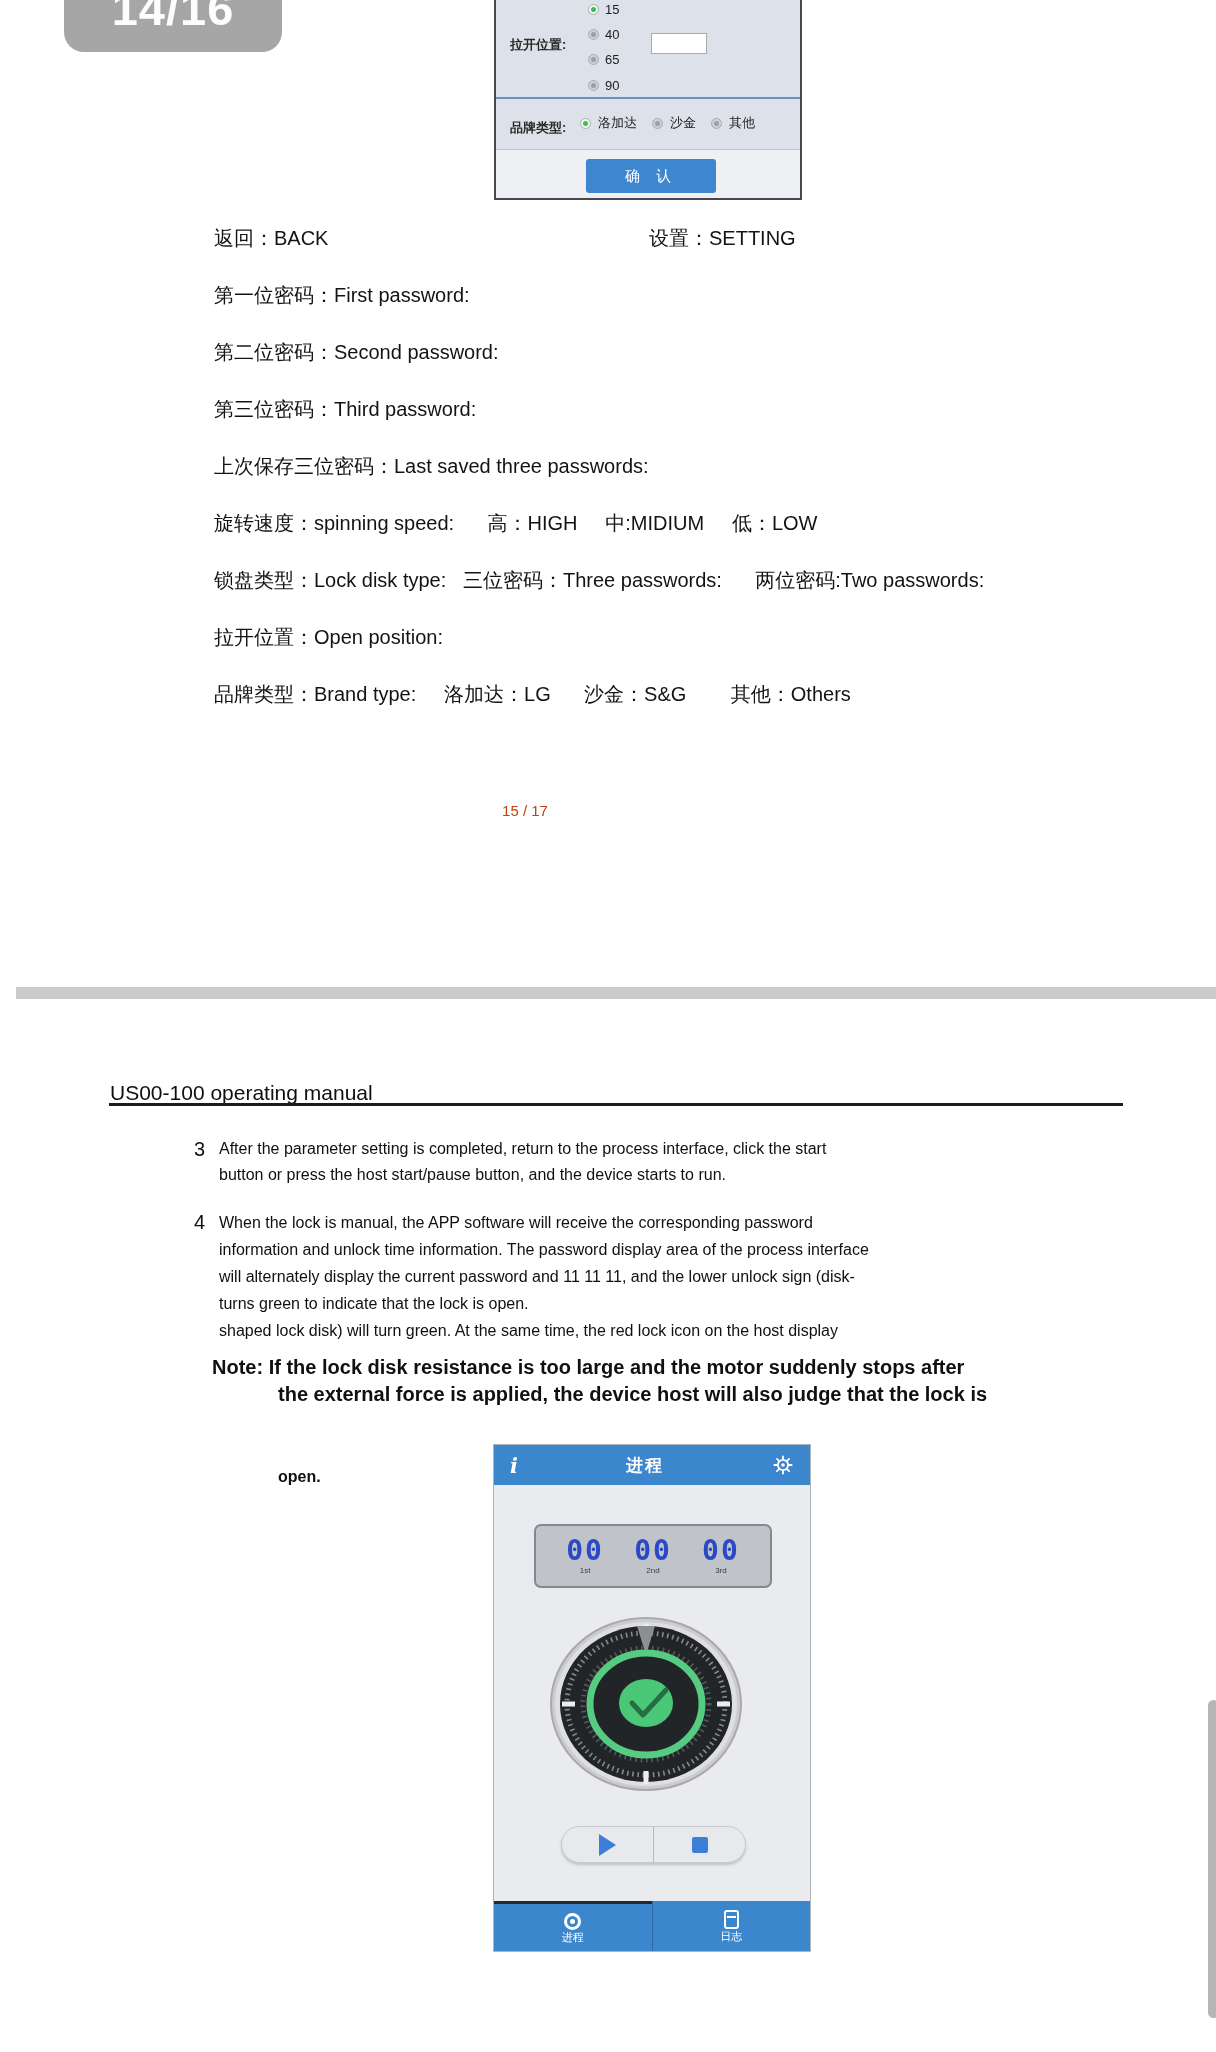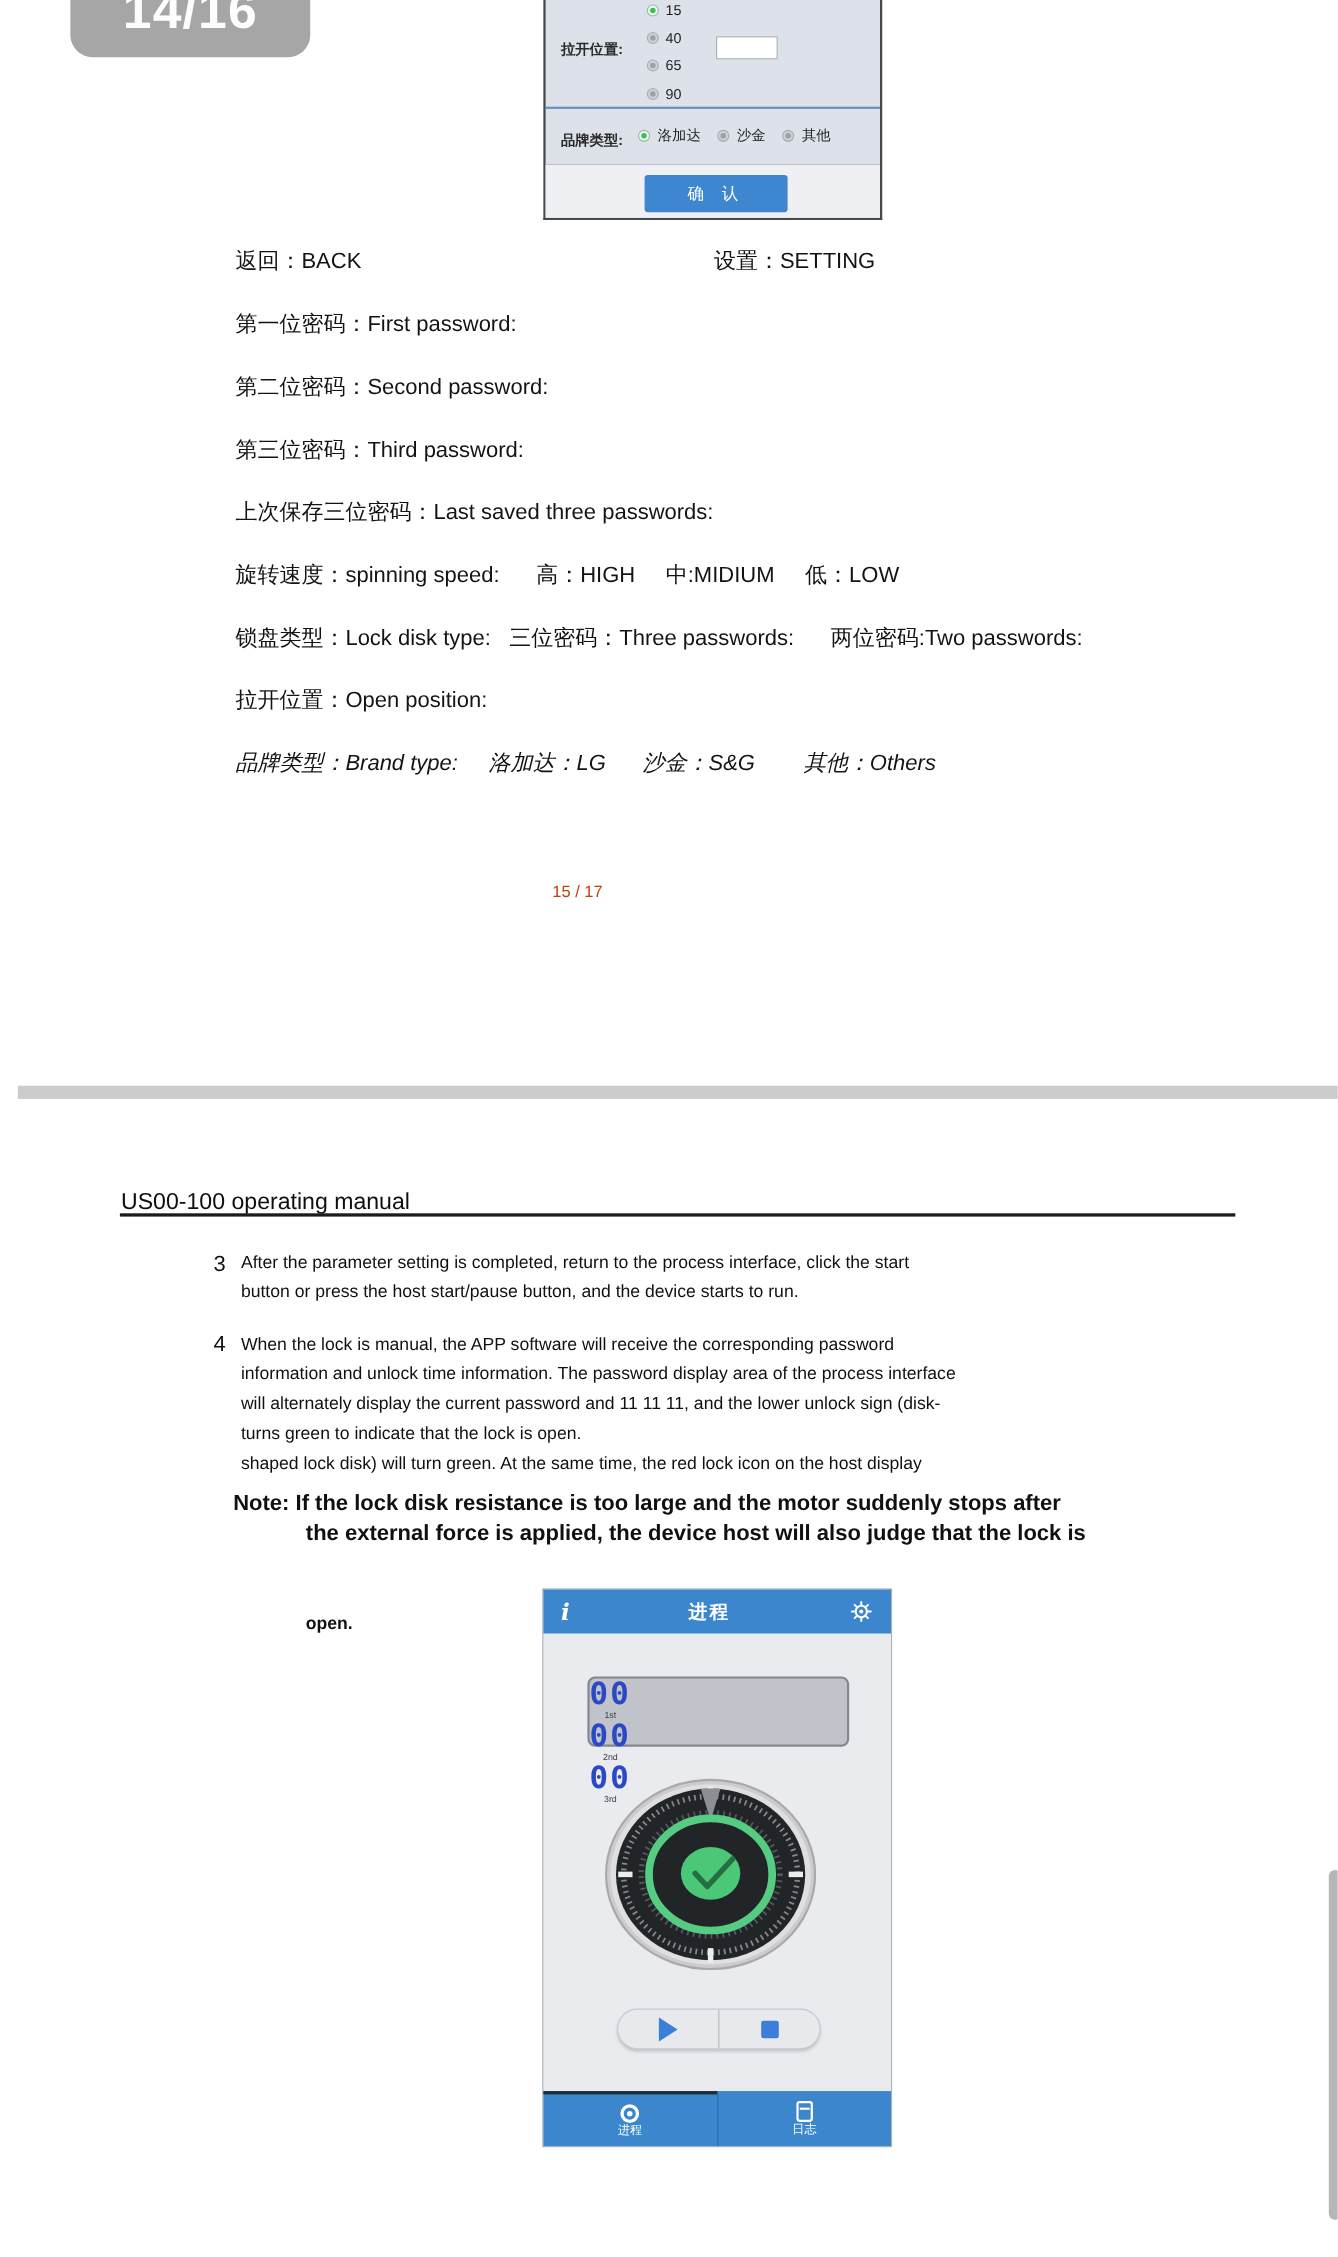--- a/index.html
+++ b/index.html
@@ -53,21 +53,21 @@
 
   
   .phone{position:absolute;left:477px;top:1444px;width:318px;height:508px;box-sizing:border-box;
          border:1px solid #b0b4ba;background:#e9ebef;}
   .ph-header{position:absolute;left:0;top:0;width:100%;height:40px;background:#3b86cd;
              display:flex;align-items:center;justify-content:space-between;padding:0 16px;box-sizing:border-box;}
   .ph-title{color:#fff;font-size:17px;font-weight:bold;letter-spacing:2px;}
   .info-i{color:#fff;font-family:"DejaVu Serif",serif;font-style:italic;font-weight:bold;font-size:21px;line-height:1;}
   .lcd{position:absolute;left:40px;top:79px;width:238px;height:64px;background:#c0c4ca;
        border:2px solid #84888e;border-radius:7px;box-sizing:border-box;
-       display:flex;align-items:flex-start;justify-content:space-evenly;flex-direction:column;}
+       display:flex;align-items:center;justify-content:space-evenly;}
   .lcd-group{display:flex;flex-direction:column;align-items:center;}
   .lcd-digits{font-family:"DejaVu Sans Mono",monospace;font-weight:800;font-size:28px;line-height:28px;
               color:#2b49c4;letter-spacing:2px;}
   .lcd-label{font-size:8px;color:#3a3d42;margin-top:1px;}
   .dial{position:absolute;left:56px;top:170px;}
   .pill{position:absolute;left:67px;top:381px;width:185px;height:37px;background:#e7e9ec;
         border:1px solid #c6cace;border-radius:19px;box-sizing:border-box;display:flex;
         box-shadow:0 2px 3px rgba(0,0,0,0.18);}
   .pill-half{flex:1;display:flex;align-items:center;justify-content:center;cursor:pointer;}
   .pill-sep{width:1px;background:#b4b8bd;}
@@ -132,21 +132,21 @@
 
   <div class="gline" style="top:224px;">返回：BACK</div>
   <div class="gline gline-right" style="top:224px;">设置：SETTING</div>
   <div class="gline" style="top:281px;">第一位密码：First password:</div>
   <div class="gline" style="top:338px;">第二位密码：Second password:</div>
   <div class="gline" style="top:395px;">第三位密码：Third password:</div>
   <div class="gline" style="top:452px;">上次保存三位密码：Last saved three passwords:</div>
   <div class="gline" style="top:509px;">旋转速度：spinning speed:      高：HIGH     中:MIDIUM     低：LOW</div>
   <div class="gline" style="top:566px;">锁盘类型：Lock disk type:   三位密码：Three passwords:      两位密码:Two passwords:</div>
   <div class="gline" style="top:623px;">拉开位置：Open position:</div>
-  <div class="gline" style="top:680px;font-style:italic;">品牌类型：Brand type:     洛加达：LG      沙金：S&amp;G        其他：Others</div>
+  <div class="gline" style="top:680px;">品牌类型：Brand type:     洛加达：LG      沙金：S&amp;G        其他：Others</div>
 
   <div class="pagenum">15 / 17</div>
 
   <div class="separator-band"></div>
 
   <div class="manual-head">US00-100 operating manual</div>
   <div class="manual-rule"></div>
 
   <div class="item-num" style="top:1136px;">3</div>
   <div class="item-lines lh26" style="top:1136px;">

